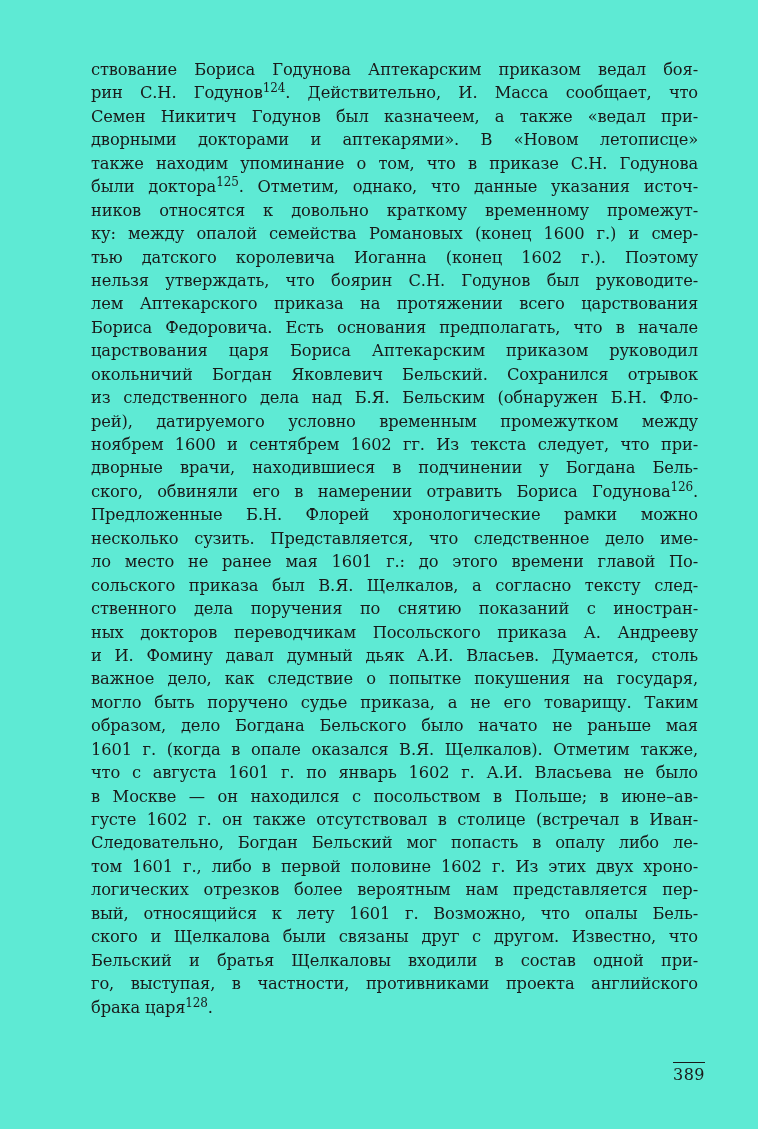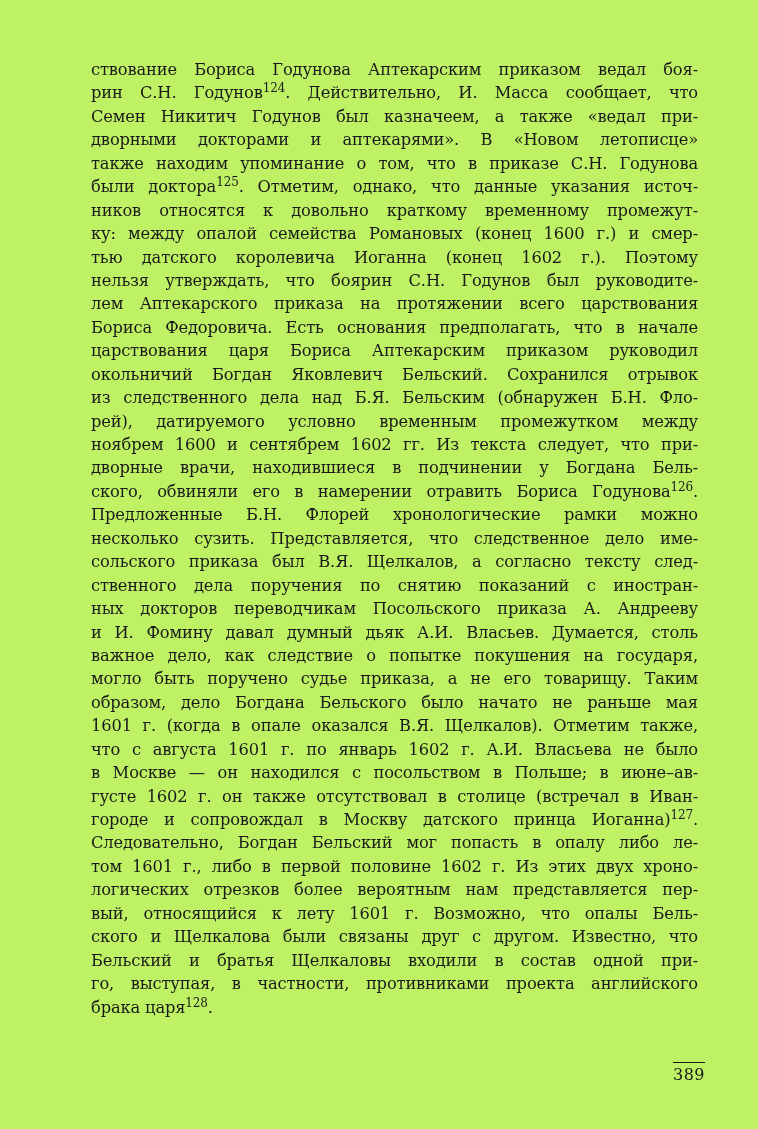--- a/index.html
+++ b/index.html
@@ -14,21 +14,21 @@
       overflow: hidden;
       font-family: "DejaVu Serif", "Liberation Serif", serif;
       color: #1a1a1a;
     }
     .page {
       position: absolute;
       left: 0;
       top: 0;
       width: 758px;
       height: 1129px;
-      background: #bef264;
+      background: #5eead4;
     }
     .text-block {
       position: absolute;
       left: 91px;
       top: 58px;
       width: 607px;
     }
     .line {
       display: block;
       height: 23.45px;
@@ -80,32 +80,32 @@
       <span class="line"><span>Бориса Федоровича. Есть основания предполагать, что в начале</span></span>
       <span class="line"><span>царствования царя Бориса Аптекарским приказом руководил</span></span>
       <span class="line"><span>окольничий Богдан Яковлевич Бельский. Сохранился отрывок</span></span>
       <span class="line"><span>из следственного дела над Б.Я. Бельским (обнаружен Б.Н. Фло-</span></span>
       <span class="line"><span>рей), датируемого условно временным промежутком между</span></span>
       <span class="line"><span>ноябрем 1600 и сентябрем 1602 гг. Из текста следует, что при-</span></span>
       <span class="line"><span>дворные врачи, находившиеся в подчинении у Богдана Бель-</span></span>
       <span class="line"><span>ского, обвиняли его в намерении отравить Бориса Годунова</span><sup>126</sup><span>.</span></span>
       <span class="line"><span>Предложенные Б.Н. Флорей хронологические рамки можно</span></span>
       <span class="line"><span>несколько сузить. Представляется, что следственное дело име-</span></span>
+      <span class="line"><span>ло место не ранее мая 1601 г.: до этого времени главой По-</span></span>
       <span class="line"><span>сольского приказа был В.Я. Щелкалов, а согласно тексту след-</span></span>
       <span class="line"><span>ственного дела поручения по снятию показаний с иностран-</span></span>
       <span class="line"><span>ных докторов переводчикам Посольского приказа А. Андрееву</span></span>
       <span class="line"><span>и И. Фомину давал думный дьяк А.И. Власьев. Думается, столь</span></span>
       <span class="line"><span>важное дело, как следствие о попытке покушения на государя,</span></span>
       <span class="line"><span>могло быть поручено судье приказа, а не его товарищу. Таким</span></span>
       <span class="line"><span>образом, дело Богдана Бельского было начато не раньше мая</span></span>
       <span class="line"><span>1601 г. (когда в опале оказался В.Я. Щелкалов). Отметим также,</span></span>
       <span class="line"><span>что с августа 1601 г. по январь 1602 г. А.И. Власьева не было</span></span>
       <span class="line"><span>в Москве — он находился с посольством в Польше; в июне–ав-</span></span>
       <span class="line"><span>густе 1602 г. он также отсутствовал в столице (встречал в Иван-</span></span>
-      <span class="line"><span>городе и сопровождал в Москву датского принца Иоганна)</span><sup>127</sup><span>.</span></span>
       <span class="line"><span>Следовательно, Богдан Бельский мог попасть в опалу либо ле-</span></span>
       <span class="line"><span>том 1601 г., либо в первой половине 1602 г. Из этих двух хроно-</span></span>
       <span class="line"><span>логических отрезков более вероятным нам представляется пер-</span></span>
       <span class="line"><span>вый, относящийся к лету 1601 г. Возможно, что опалы Бель-</span></span>
       <span class="line"><span>ского и Щелкалова были связаны друг с другом. Известно, что</span></span>
       <span class="line"><span>Бельский и братья Щелкаловы входили в состав одной при-</span></span>
       <span class="line"><span>го, выступая, в частности, противниками проекта английского</span></span>
       <span class="line last"><span>брака царя</span><sup>128</sup><span>.</span></span>
     </div>
   <div class="page-number">389</div>

